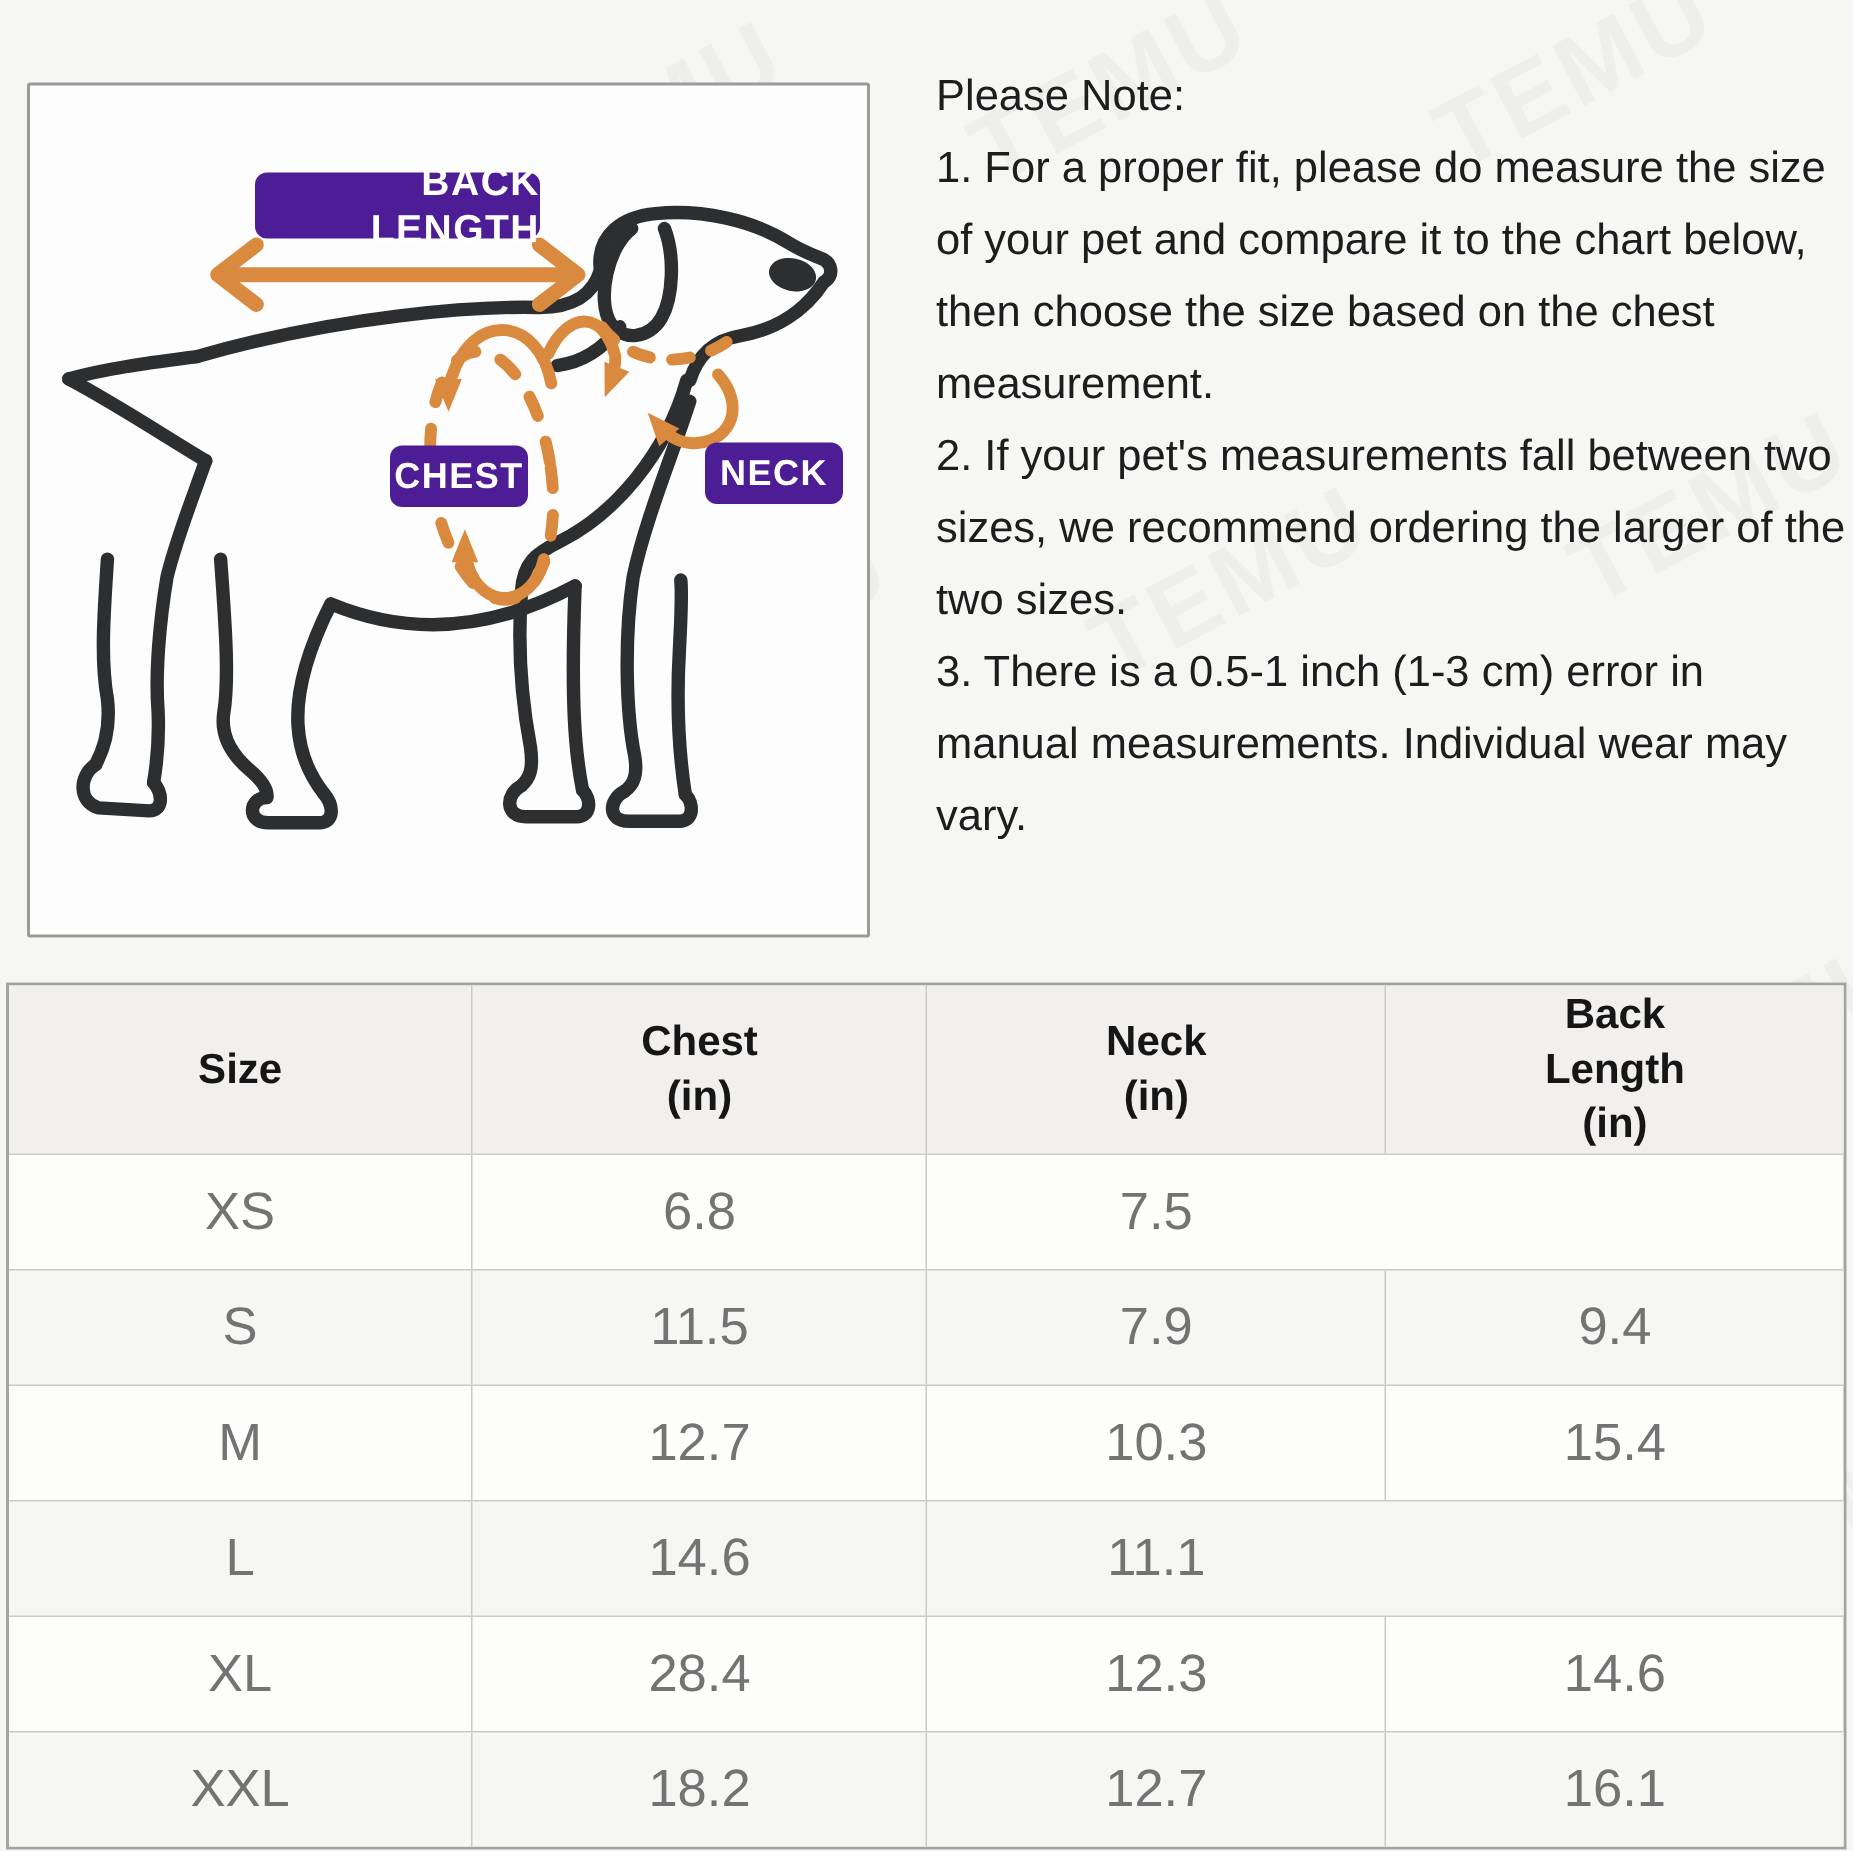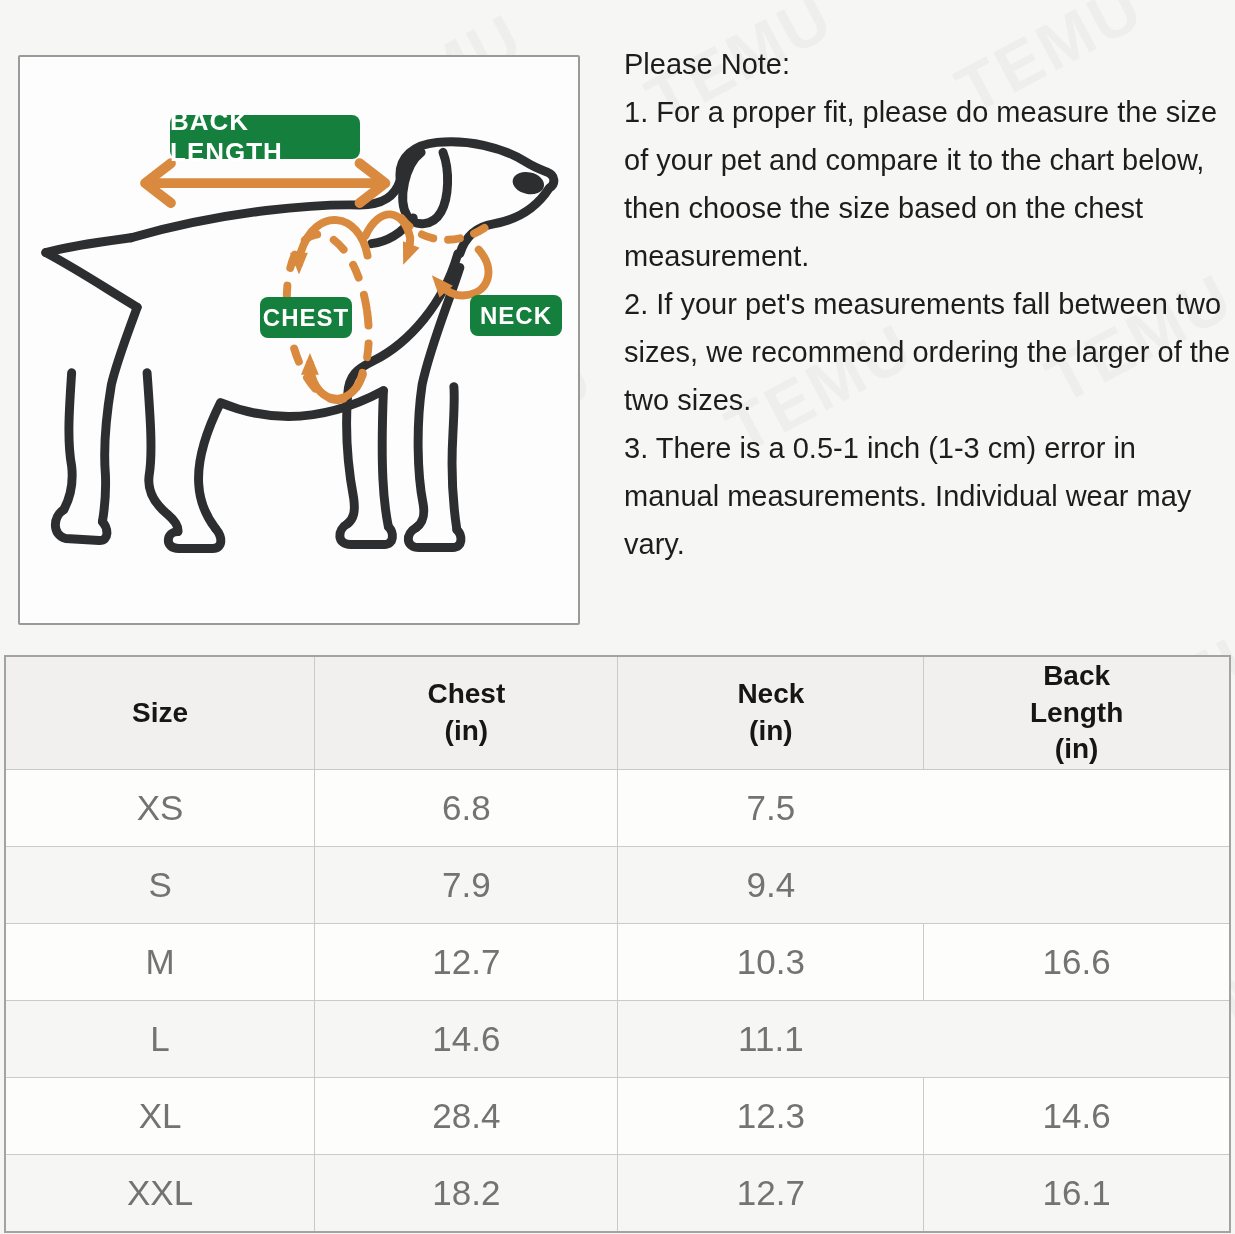--- a/index.html
+++ b/index.html
@@ -30,27 +30,28 @@
     position:absolute; left:18px; top:55px;
     width:562px; height:570px;
     background:#fdfdfd;
     border:2px solid #9a9a98;
     border-radius:2px;
     z-index:2;
   }
   .diagram-box svg { position:absolute; left:0; top:0; width:100%; height:100%; }
   .dlabel {
     position:absolute;
-    background:#15803d;
+    background:#4c1d95;
     color:#ffffff;
     font-weight:bold;
     border-radius:8px;
     display:flex; align-items:center; justify-content:center;
     letter-spacing:1px;
     z-index:3;
+    text-align:right;
   }
   .dlabel.back-length { left:150px; top:58px;  width:190px; height:44px; font-size:26px; }
   .dlabel.chest       { left:240px; top:240px; width:92px;  height:41px; font-size:24px; }
   .dlabel.neck        { left:450px; top:238px; width:92px;  height:41px; font-size:24px; }
 
   
   .notes {
     position:absolute; left:624px; top:40px; width:614px;
     font-size:29px; line-height:48px; color:#1d1d1d;
     z-index:2;
@@ -173,28 +174,29 @@
 (in)</div>
   </div>
 
   <div class="trow">
     <div class="cell td">XS</div>
     <div class="cell td">6.8</div>
     <div class="cell td">7.5</div>
   </div>
   <div class="trow">
     <div class="cell td">S</div>
+    <div class="cell td">11.5</div>
     <div class="cell td">7.9</div>
     <div class="cell td">9.4</div>
   </div>
   <div class="trow">
     <div class="cell td">M</div>
     <div class="cell td">12.7</div>
     <div class="cell td">10.3</div>
-    <div class="cell td">16.6</div>
+    <div class="cell td">15.4</div>
   </div>
   <div class="trow">
     <div class="cell td">L</div>
     <div class="cell td">14.6</div>
     <div class="cell td">11.1</div>
   </div>
   <div class="trow">
     <div class="cell td">XL</div>
     <div class="cell td">28.4</div>
     <div class="cell td">12.3</div>

